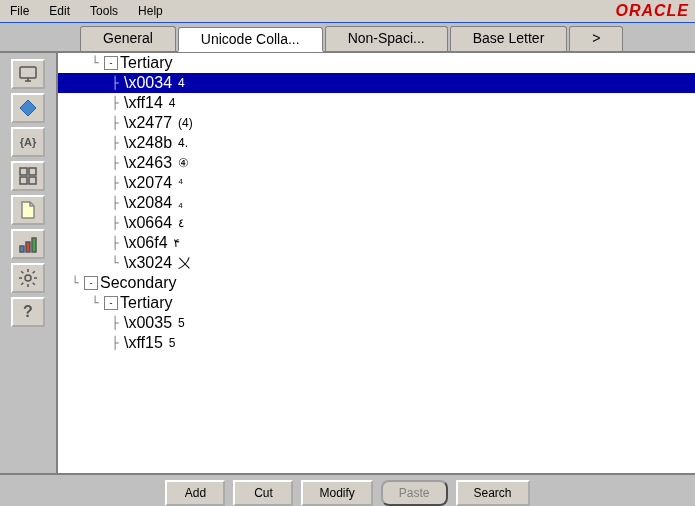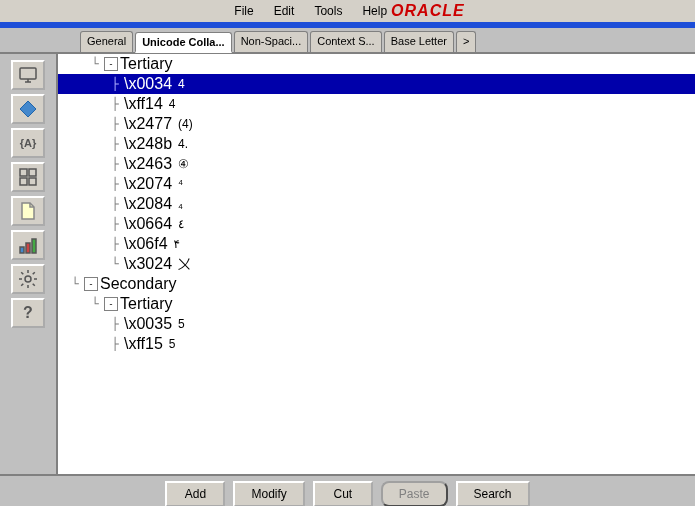--- a/index.html
+++ b/index.html
@@ -10,23 +10,23 @@
       width: 695px;
       height: 506px;
       overflow: hidden;
     }
 
     
     .menubar {
       background: #d4d0c8;
       display: flex;
       align-items: center;
-      justify-content: center;
+      justify-content: space-between;
       padding: 2px 6px;
-      border-bottom: 6px solid #1d4ed8;
+      border-bottom: 1px solid #1d4ed8;
     }
     .menubar-left {
       display: flex;
       gap: 12px;
     }
     .menubar-item {
       font-size: 12px;
       color: #000;
       cursor: pointer;
       padding: 1px 4px;
@@ -41,33 +41,33 @@
 
     
     .tabbar {
       display: flex;
       background: #c0c0c0;
       border-bottom: 2px solid #808080;
       padding-top: 3px;
       padding-left: 80px;
     }
     .tab {
-      padding: 3px 6px;
-      font-size: 11px;
+      padding: 3px 22px;
+      font-size: 14px;
       background: #d4d0c8;
       border: 1px solid #808080;
       border-bottom: none;
       cursor: pointer;
       margin-right: 2px;
       border-radius: 3px 3px 0 0;
       white-space: nowrap;
     }
     .tab.active {
       background: #ffffff;
-      font-weight: bold;
+      font-weight: normal;
       border-bottom: 2px solid white;
       position: relative;
       top: 1px;
     }
 
     
     .main-layout {
       display: flex;
       height: 420px;
     }
@@ -203,21 +203,20 @@
     <span class="menubar-item">Tools</span>
     <span class="menubar-item">Help</span>
   </div>
   <div class="oracle-logo">ORACLE</div>
 </div>
 
 <div class="tabbar">
   <div class="tab">General</div>
   <div class="tab active">Unicode Colla...</div>
   <div class="tab">Non-Spaci...</div>
-  <div class="tab">Context S...</div>
   <div class="tab">Base Letter</div>
   <div class="tab">&gt;</div>
 </div>
 
 <div class="main-layout">
 
   <div class="left-toolbar">
     <div class="toolbar-btn" title="Display">
       <svg viewBox="0 0 20 20" fill="none" stroke="#555" stroke-width="1.5">
         <rect x="2" y="3" width="16" height="11" rx="1"></rect>
@@ -356,22 +355,22 @@
         <span style="width:14px; display:inline-block; color:#808080; text-align:center; margin-right:2px;">├</span>
         <span class="tree-label">\xff15</span>
         <span class="tree-value">5</span>
       </div>
     </div>
   </div>
 </div>
 
 <div class="bottom-toolbar">
   <button class="btn">Add</button>
+  <button class="btn">Cut</button>
   <button class="btn">Modify</button>
-  <button class="btn">Cut</button>
   <button class="btn" disabled="">Paste</button>
   <button class="btn">Search</button>
 </div>
 
 <div class="statusbar">
   
   
   
   
 </div>

